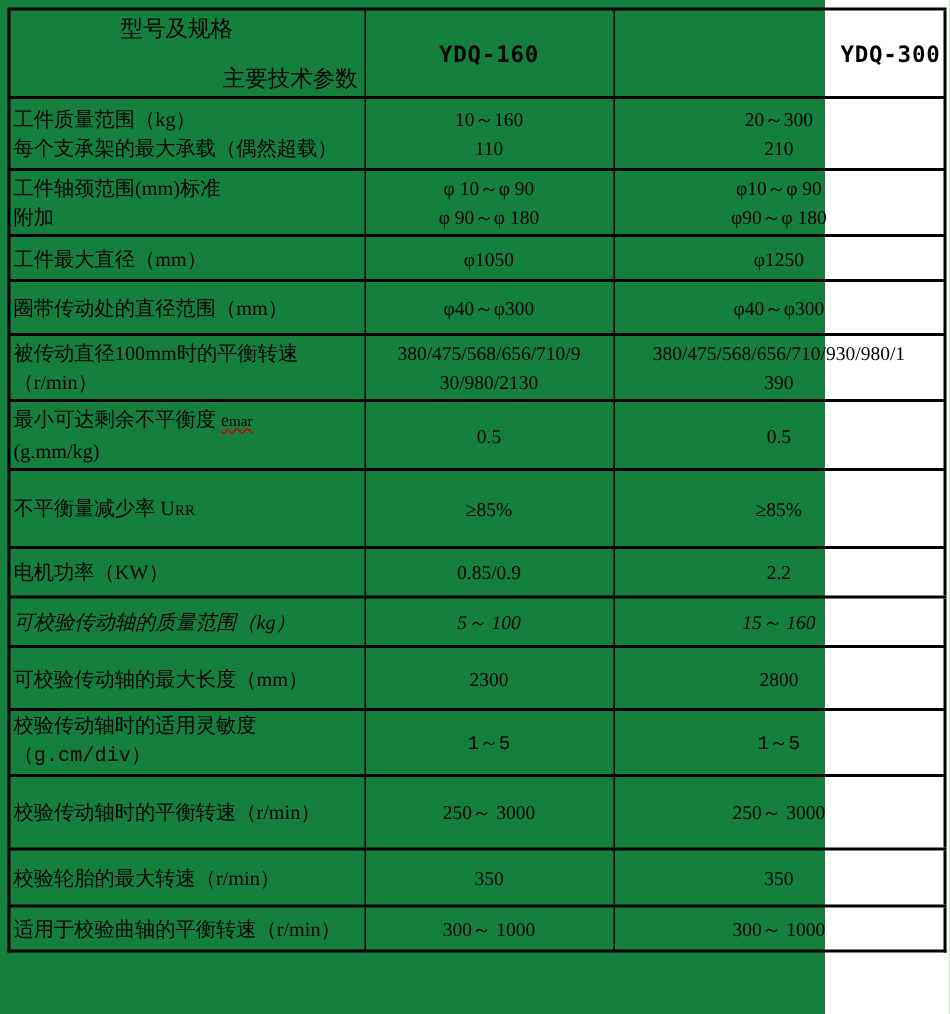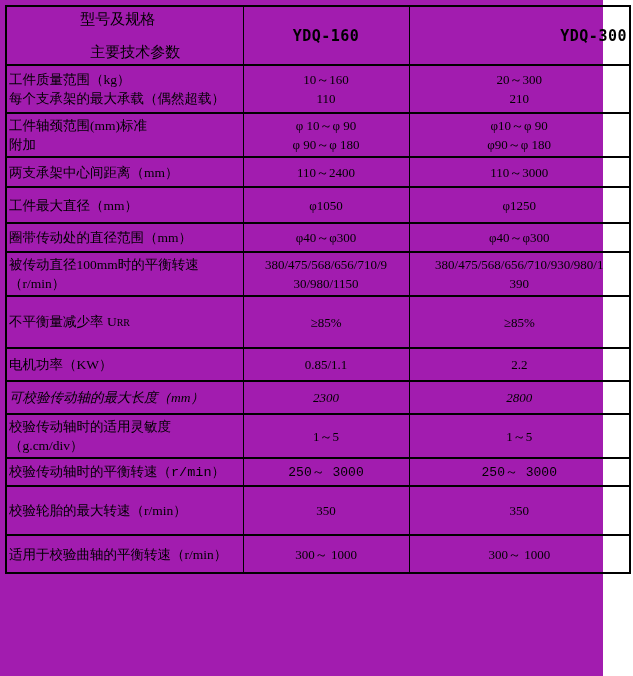--- a/index.html
+++ b/index.html
@@ -3,25 +3,25 @@
 <meta charset="utf-8">
 <style>
   html, body {
     margin: 0;
     padding: 0;
     background: #ffffff;
     color: #000000;
     font-family: "Liberation Serif", "DejaVu Serif", serif;
   }
   .page {
-    width: 603px;
+    width: 550px;
     height: 676px;
     box-sizing: border-box;
     padding: 5px 0 4px 5px;
-    background: #a21caf;
+    background: #15803d;
   }
   table.spec {
     border-collapse: collapse;
     table-layout: fixed;
     width: 624px;
     border: 2px solid #000000;
   }
   col.c-label { width: 237px; }
   col.c-m160  { width: 166px; }
   col.c-m300  { width: 221px; }
@@ -43,21 +43,21 @@
     display: flex;
     flex-direction: column;
     justify-content: space-between;
     height: 52px;
   }
   .corner-top {
     text-align: center;
     padding-right: 14px;
   }
   .corner-bottom {
-    text-align: center;
+    text-align: right;
     margin-left: 21px;
   }
   .model-cell {
     font-family: "DejaVu Sans Mono", "Liberation Mono", monospace;
     font-weight: bold;
     font-size: 15px;
     letter-spacing: 0.5px;
   }
   .model-160 { text-align: center; }
   .model-300 { text-align: right; padding-left: 13px; }
@@ -147,31 +147,20 @@
             <div class="cell-line">φ 10～φ 90</div>
             <div class="cell-line">φ 90～φ 180</div>
           </td>
           <td class="value-cell">
             <div class="cell-line">φ10～φ 90</div>
             <div class="cell-line">φ90～φ 180</div>
           </td>
         </tr>
         <tr>
           <td class="label-cell">
-            <div class="cell-line">两支承架中心间距离（mm）</div>
-          </td>
-          <td class="value-cell">
-            <div class="cell-line">110～2400</div>
-          </td>
-          <td class="value-cell">
-            <div class="cell-line">110～3000</div>
-          </td>
-        </tr>
-        <tr>
-          <td class="label-cell">
             <div class="cell-line">工件最大直径（mm）</div>
           </td>
           <td class="value-cell">
             <div class="cell-line">φ1050</div>
           </td>
           <td class="value-cell">
             <div class="cell-line">φ1250</div>
           </td>
         </tr>
         <tr>
@@ -185,47 +174,70 @@
             <div class="cell-line">φ40～φ300</div>
           </td>
         </tr>
         <tr>
           <td class="label-cell">
             <div class="cell-line">被传动直径100mm时的平衡转速</div>
             <div class="cell-line">（r/min）</div>
           </td>
           <td class="value-cell">
             <div class="cell-line">380/475/568/656/710/9</div>
-            <div class="cell-line">30/980/1150</div>
+            <div class="cell-line">30/980/2130</div>
           </td>
           <td class="value-cell">
             <div class="cell-line">380/475/568/656/710/930/980/1</div>
             <div class="cell-line">390</div>
           </td>
         </tr>
         <tr>
           <td class="label-cell">
+            <div class="cell-line">最小可达剩余不平衡度 <span class="spell">e</span><span class="spell sub">mar</span></div>
+            <div class="cell-line">(g.mm/kg)</div>
+          </td>
+          <td class="value-cell">
+            <div class="cell-line">0.5</div>
+          </td>
+          <td class="value-cell">
+            <div class="cell-line">0.5</div>
+          </td>
+        </tr>
+        <tr>
+          <td class="label-cell">
             <div class="cell-line">不平衡量减少率 U<span class="sub">RR</span></div>
           </td>
           <td class="value-cell">
             <div class="cell-line">≥85%</div>
           </td>
           <td class="value-cell">
             <div class="cell-line">≥85%</div>
           </td>
         </tr>
         <tr>
           <td class="label-cell">
             <div class="cell-line">电机功率（KW）</div>
           </td>
           <td class="value-cell">
-            <div class="cell-line">0.85/1.1</div>
+            <div class="cell-line">0.85/0.9</div>
           </td>
           <td class="value-cell">
             <div class="cell-line">2.2</div>
+          </td>
+        </tr>
+        <tr>
+          <td class="label-cell">
+            <div class="cell-line">可校验传动轴的质量范围（kg）</div>
+          </td>
+          <td class="value-cell">
+            <div class="cell-line">5～ 100</div>
+          </td>
+          <td class="value-cell">
+            <div class="cell-line">15～ 160</div>
           </td>
         </tr>
         <tr>
           <td class="label-cell">
             <div class="cell-line">可校验传动轴的最大长度（mm）</div>
           </td>
           <td class="value-cell">
             <div class="cell-line">2300</div>
           </td>
           <td class="value-cell">

